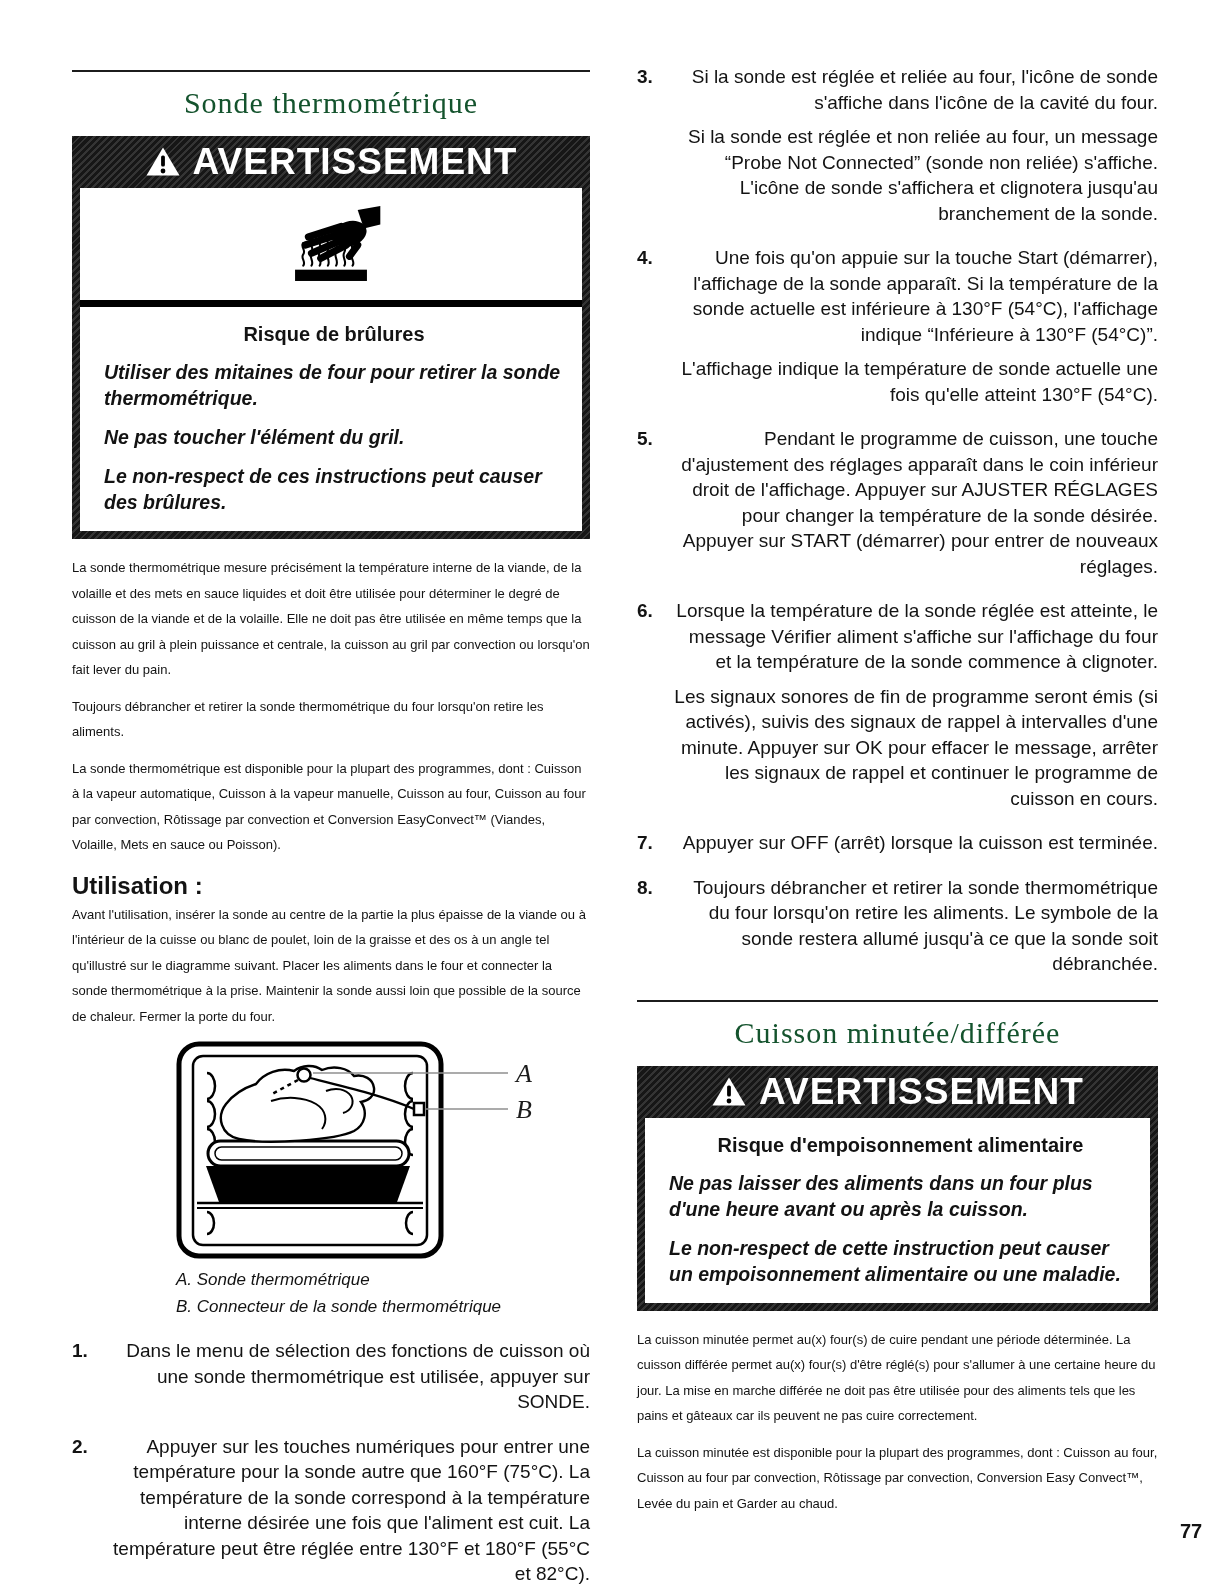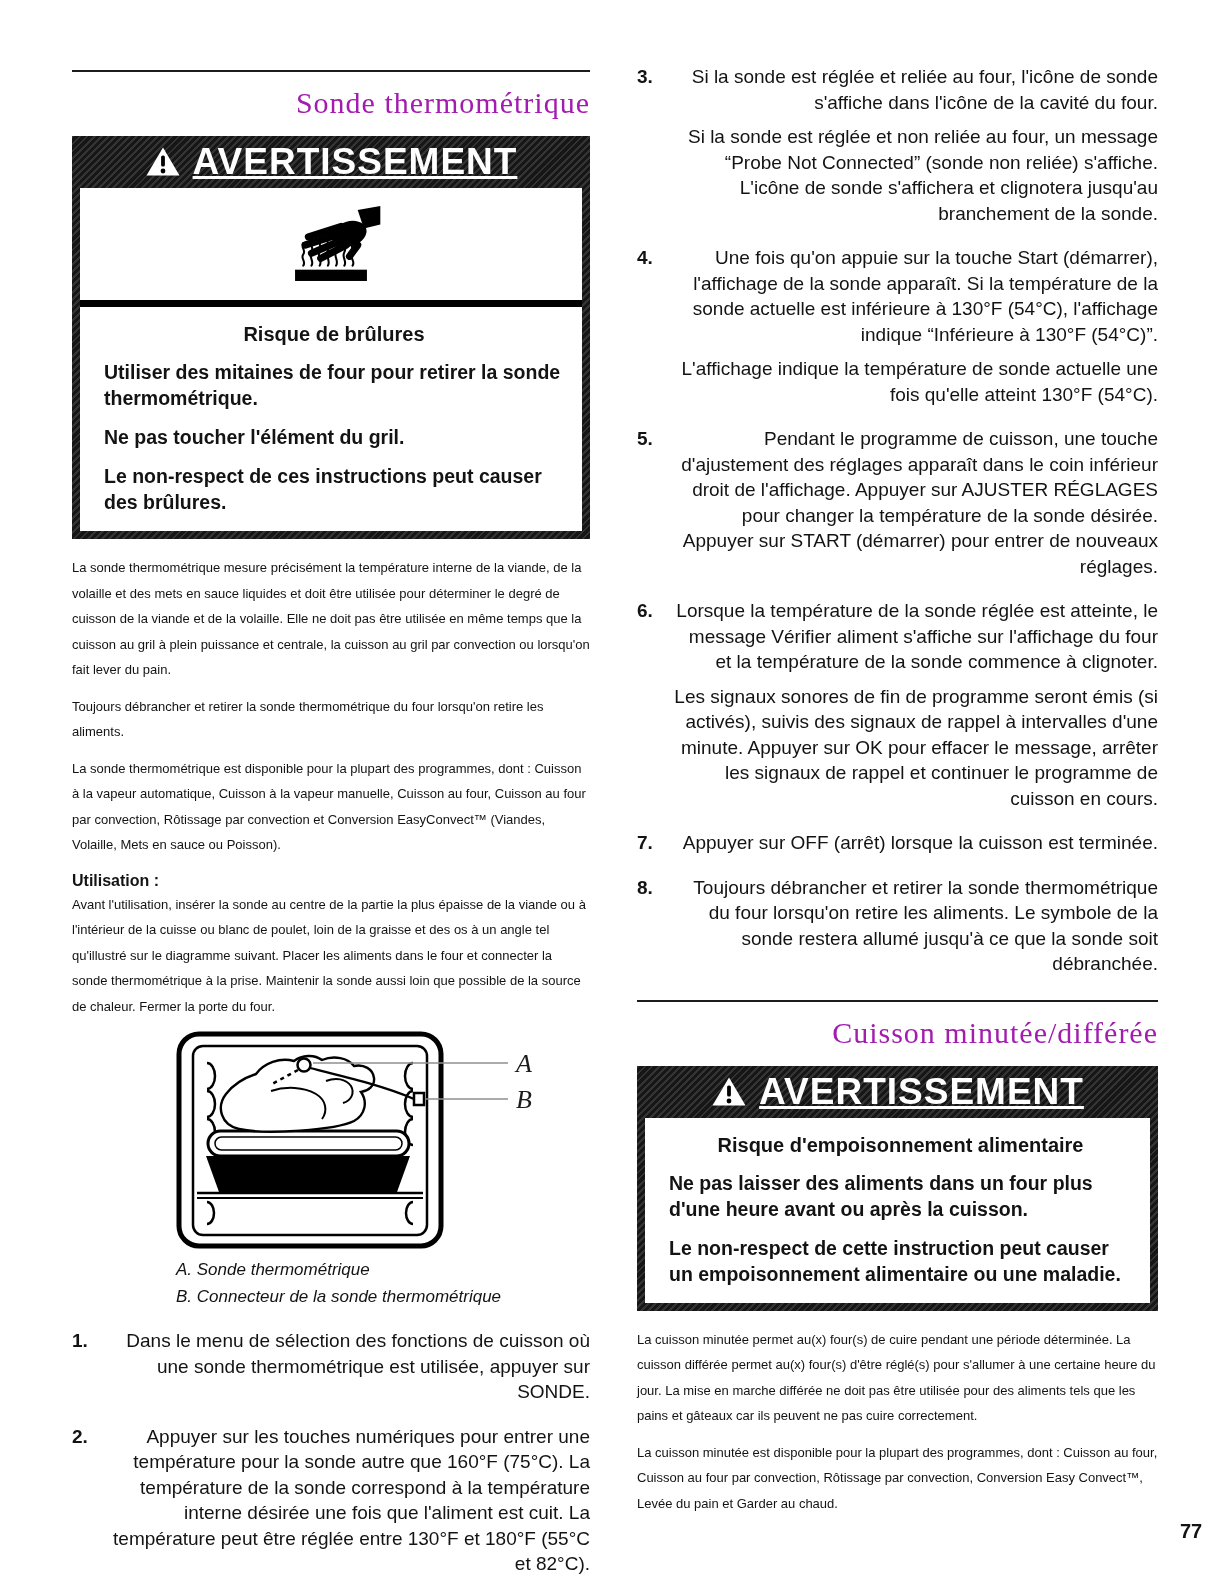--- a/index.html
+++ b/index.html
@@ -7,50 +7,50 @@
     position:relative;width:1224px;height:1584px;background:#ffffff;
     font-family:"Liberation Sans", sans-serif;color:#131313;
     margin:0 auto;overflow:hidden;
   }
   .col{position:absolute;top:0;}
   .col-left{left:72px;width:518px;}
   .col-right{left:637px;width:521px;}
 
   .rule{height:2px;background:#1c1c1c;margin:0;}
   .sec-title{
-    font-family:"Liberation Serif", serif;color:#a21caf;
-    font-size:30px;text-align:right;letter-spacing:1px;
+    font-family:"Liberation Serif", serif;color:#14532d;
+    font-size:30px;text-align:center;letter-spacing:1px;
     margin:14px 0 16px 0;
   }
 
   
   .warnbox{
     background-color:#161616;
     background-image:repeating-linear-gradient(135deg, rgba(255,255,255,0.13) 0 2px, rgba(0,0,0,0) 2px 5px);
     padding:0 8px 8px 8px;
   }
   .warnbox-header{
     height:52px;display:flex;align-items:center;justify-content:center;gap:12px;
   }
   .warn-word{
-    color:#ffffff;font-weight:bold;font-size:37px;letter-spacing:1px;text-decoration:underline;
+    color:#ffffff;font-weight:bold;font-size:37px;letter-spacing:1px;
   }
   .warn-icon-area{
     background:#ffffff;height:112px;display:flex;align-items:center;justify-content:center;
     border-bottom:7px solid #000;
   }
   .warn-text{
     background:#ffffff;padding:12px 18px 14px 24px;font-weight:bold;font-size:19.5px;line-height:26px;
   }
   .warn-heading{text-align:center;margin:2px 0 12px 0;font-size:20px;}
-  .warn-para{margin:0 0 13px 0;}
+  .warn-para{margin:0 0 13px 0;font-style:italic;}
   .warn-para:last-child{margin-bottom:2px;}
 
   p.body{font-size:13px;line-height:25.5px;margin:0 0 11px 0;}
-  .subhead{font-size:16px;font-weight:bold;margin:14px 0 2px 0;}
+  .subhead{font-size:24px;font-weight:bold;margin:14px 0 2px 0;}
 
   .steps{margin-top:6px;}
   .step{display:flex;margin:0 0 10px 0;}
   .step-num{flex:none;width:33px;font-weight:bold;font-size:19px;line-height:25.5px;}
   .step-body{flex:1;text-align:right;}
   .step-body p{font-size:19px;line-height:25.5px;margin:0 0 9px 0;}
 
   .diagram-wrap{margin:10px 0 4px 0;}
   .caption{font-size:17px;line-height:27px;font-style:italic;margin-left:104px;}
 

